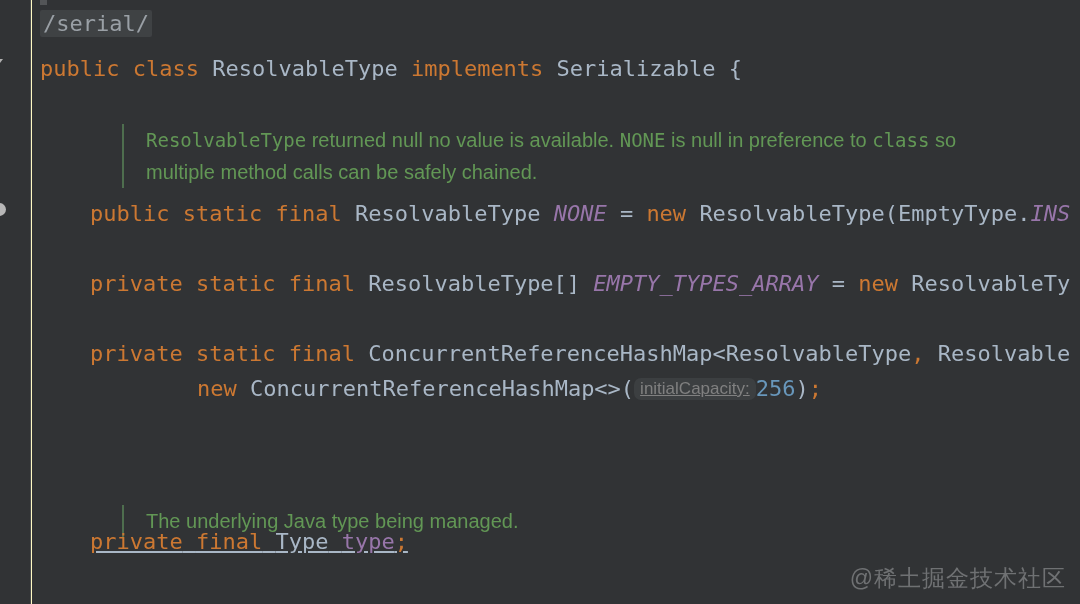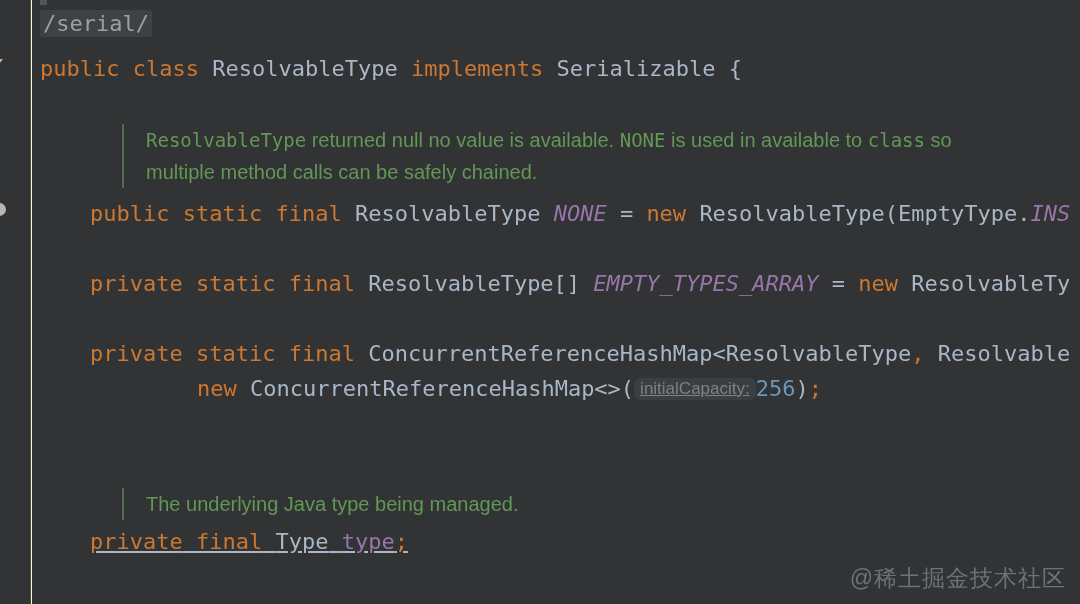--- a/index.html
+++ b/index.html
@@ -153,31 +153,31 @@
   </div>
 
   <div id="code">
 
     <div id="top-sliver"></div>
 
     <div class="line" style="top:6px; left:8px;"><span class="serial-chip">/serial/</span></div>
 
     <div class="line" style="top:43px; left:8px;margin-top:8px;"><span class="kw">public</span> <span class="kw">class</span> <span class="type">ResolvableType</span> <span class="kw">implements</span> <span class="type">Serializable</span> <span class="punct">{</span></div>
 
-    <div class="doc" style="top:124px; left:90px; width:1000px;"><span class="code">ResolvableType</span><span> returned null no value is available. </span><span class="code">NONE</span><span> is used in available to </span><span class="code">class</span><span> so</span><br><span>multiple method calls can be safely chained.</span></div>
+    <div class="doc" style="top:124px; left:90px; width:1000px;"><span class="code">ResolvableType</span><span> returned null no value is available. </span><span class="code">NONE</span><span> is null in preference to </span><span class="code">class</span><span> so</span><br><span>multiple method calls can be safely chained.</span></div>
 
     <div class="line" style="top:266px; left:58px;"><span class="kw">private</span> <span class="kw">static</span> <span class="kw">final</span> <span class="type">ResolvableType[]</span> <span class="field">EMPTY_TYPES_ARRAY</span> <span class="punct">=</span> <span class="kw">new</span> <span class="plain">ResolvableTy</span></div>
 
     <div class="line" style="top:196px; left:58px;"><span class="kw">public</span> <span class="kw">static</span> <span class="kw">final</span> <span class="type">ResolvableType</span> <span class="field">NONE</span> <span class="punct">=</span> <span class="kw">new</span> <span class="plain">ResolvableType(EmptyType.</span><span class="field">INS</span></div>
 
     <div class="line" style="top:336px; left:58px;"><span class="kw">private</span> <span class="kw">static</span> <span class="kw">final</span> <span class="type">ConcurrentReferenceHashMap&lt;ResolvableType</span><span class="comma">,</span><span class="type"> Resolvable</span></div>
 
     <div class="line" style="top:371px; left:165px;"><span class="kw">new</span> <span class="plain">ConcurrentReferenceHashMap&lt;&gt;(</span><span class="hint">initialCapacity:</span><span class="num">256</span><span class="punct">)</span><span class="semi">;</span></div>
 
-    <div class="doc" style="top:488px; left:90px; width:900px;"><span>The underlying Java type being managed.</span></div>
+    <div class="doc" style="top:505px; left:90px; width:900px;"><span>The underlying Java type being managed.</span></div>
 
     <div class="line" style="top:524px; left:58px;text-decoration:underline;"><span class="kw">private</span> <span class="kw">final</span> <span class="type">Type</span> <span class="field-ni">type</span><span class="semi">;</span></div>
 
   </div>
 
   <div id="watermark">@稀土掘金技术社区</div>
 
 </div>
 
 </body></html>

